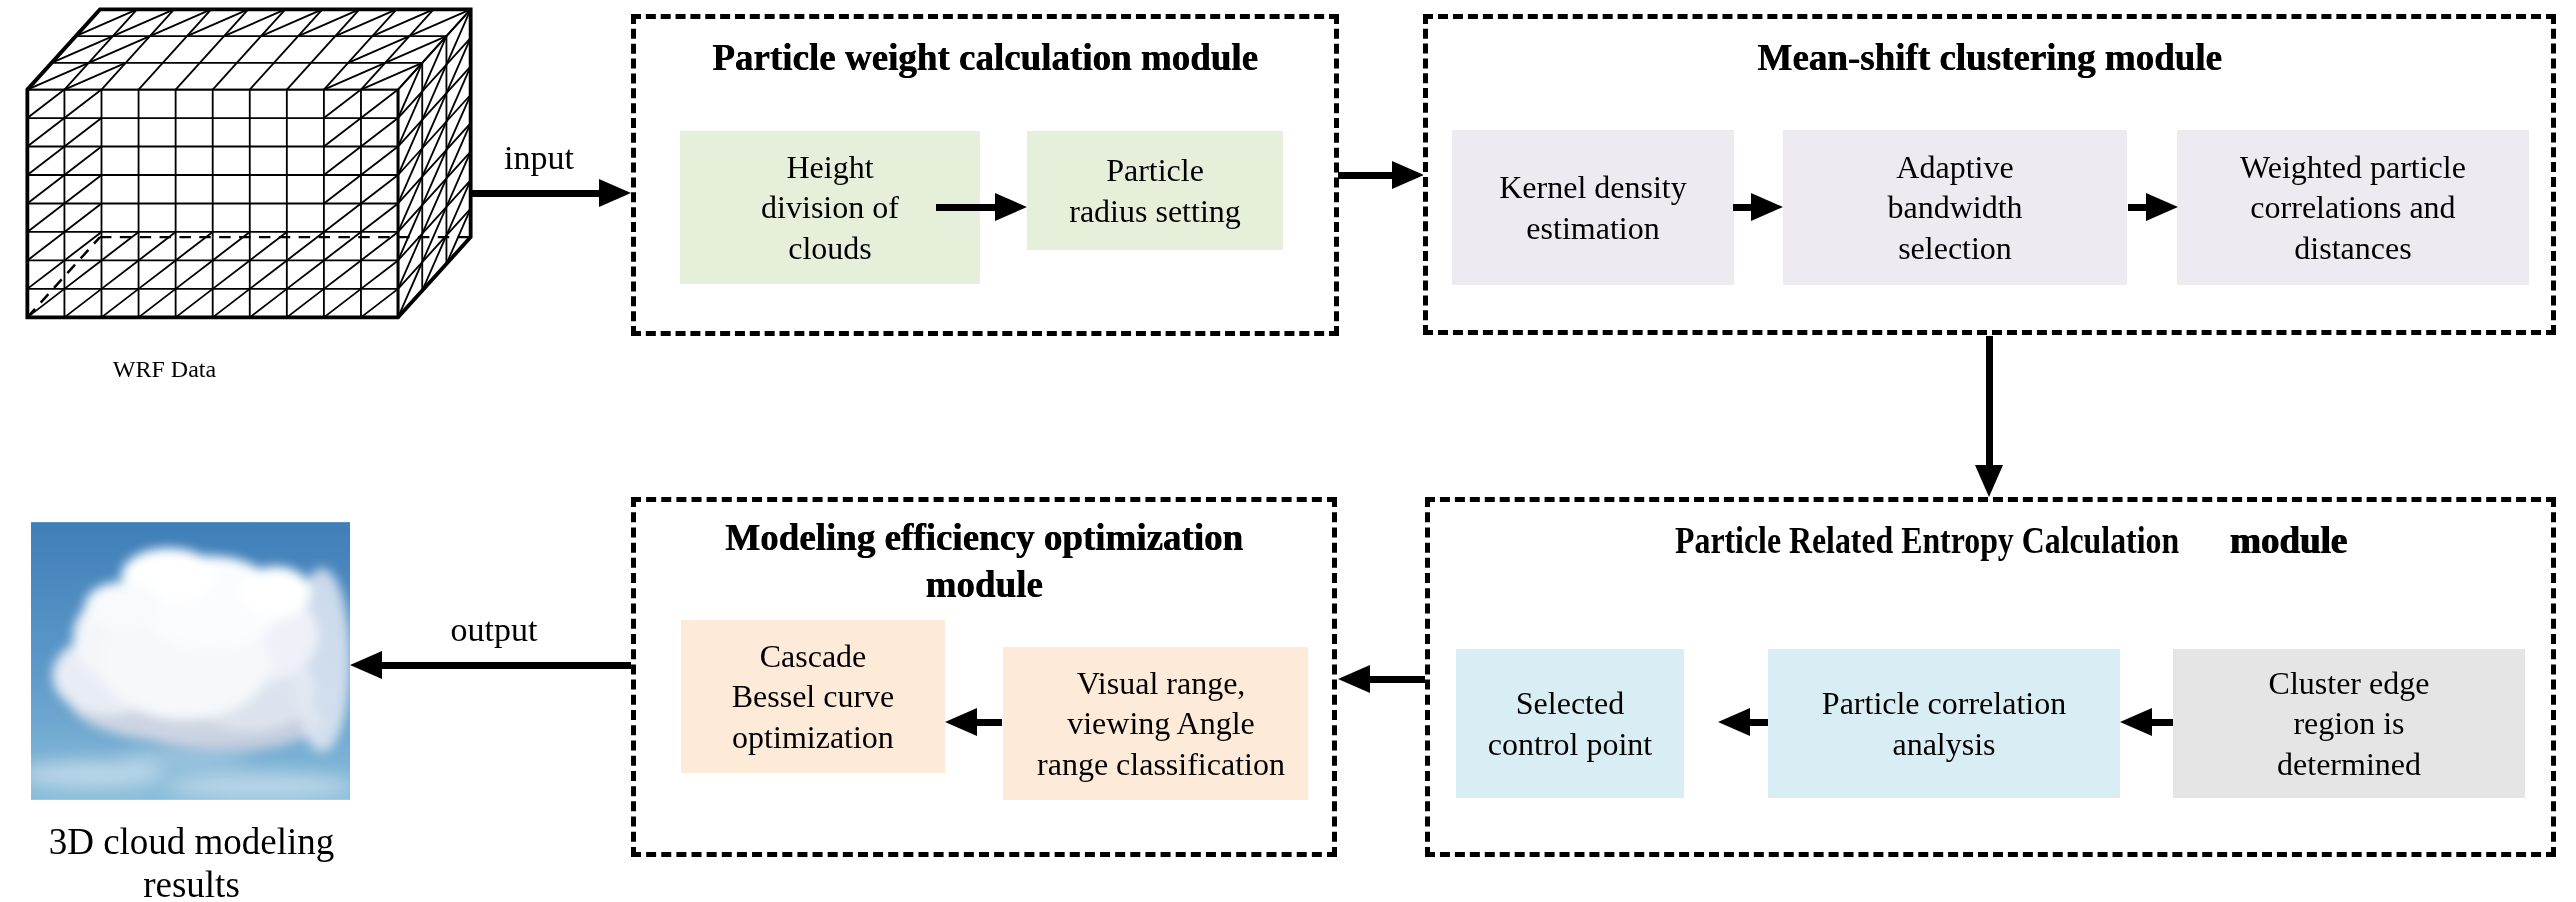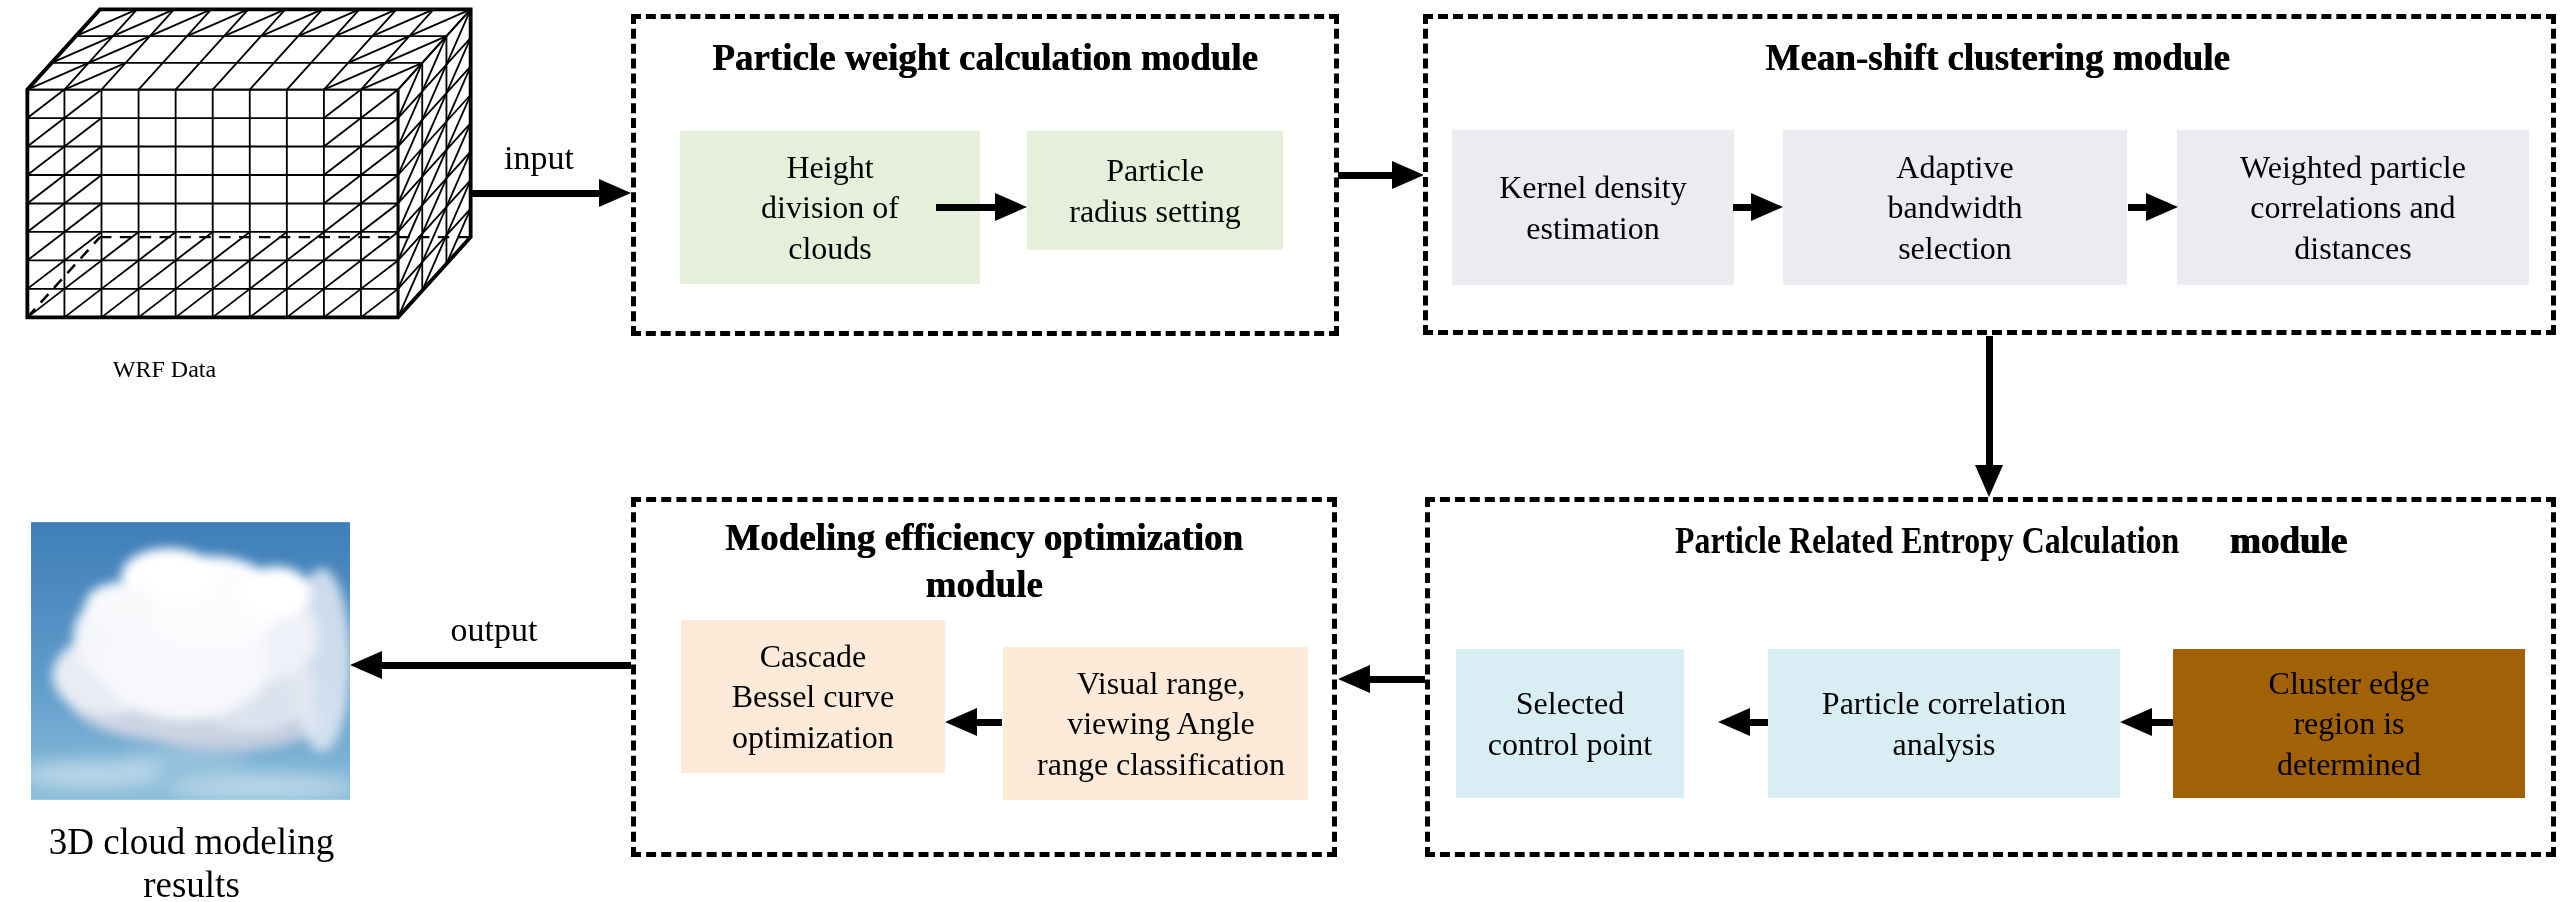--- a/index.html
+++ b/index.html
@@ -187,21 +187,21 @@
   <div class="step" style="left: 680px; top: 131px; width: 300px; height: 153px; background: rgb(229, 239, 218);">Height
 division of
 clouds</div>
   <div class="step" style="left: 1027px; top: 131px; width: 256px; height: 119px; background: rgb(229, 239, 218);">Particle
 radius setting</div>
   <div class="ar" style="left:936px;top:204px;width:59px;"></div>
 
   <div class="ar" style="left:1338px;top:172px;width:54px;"></div>
 
   <div class="module" style="left:1423px;top:13.8px;width:1133px;height:321px;"></div>
-  <div class="module-title" style="left:1423px;top:34px;width:1133px;padding-left:8px;">Mean-shift clustering module</div>
+  <div class="module-title" style="left:1423px;top:34px;width:1133px;">Mean-shift clustering module</div>
   <div class="step" style="left: 1452px; top: 130px; width: 282px; height: 155px; background: rgb(237, 234, 242);">Kernel density
 estimation</div>
   <div class="step" style="left: 1783px; top: 130px; width: 344px; height: 155px; background: rgb(237, 234, 242);">Adaptive
 bandwidth
 selection</div>
   <div class="step" style="left: 2177px; top: 130px; width: 352px; height: 155px; background: rgb(237, 234, 242);">Weighted particle
 correlations and
 distances</div>
   <div class="ar" style="left:1733px;top:204px;width:17.6px;"></div>
   <div class="ar" style="left:2128px;top:204px;width:17.6px;"></div>
@@ -210,21 +210,21 @@
 
   <div class="module" style="left:1425px;top:497px;width:1131px;height:360px;"></div>
   <div class="module-title" style="left:1425px;top:517px;width:1131px;font-weight:normal;text-shadow:none;">
     <span class="t-condensed" style="font-weight:bold;">Particle Related Entropy Calculation</span>
     <span class="t-heavy" style="font-weight:bold;"> </span><span class="t-heavy" style="font-weight:bold;">module</span>
   </div>
   <div class="step" style="left: 1456px; top: 649px; width: 228px; height: 149px; background: rgb(217, 237, 244);">Selected
 control point</div>
   <div class="step" style="left: 1768px; top: 649px; width: 352px; height: 149px; background: rgb(217, 237, 244);">Particle correlation
 analysis</div>
-  <div class="step" style="left: 2173px; top: 649px; width: 352px; height: 149px; background: #a16207;">Cluster edge
+  <div class="step" style="left: 2173px; top: 649px; width: 352px; height: 149px; background: #e5e5e5;">Cluster edge
 region is
 determined</div>
   <div class="al" style="left:1750px;top:719px;width:17.6px;"></div>
   <div class="al" style="left:2152px;top:719px;width:21.4px;"></div>
 
   <div class="al" style="left:1370px;top:676px;width:55px;"></div>
 
   <div class="module" style="left:631px;top:497px;width:706px;height:360px;"></div>
   <div class="module-title" style="left:631px;top:514px;width:706px;">
     <span>Modeling efficiency optimization</span><br>

